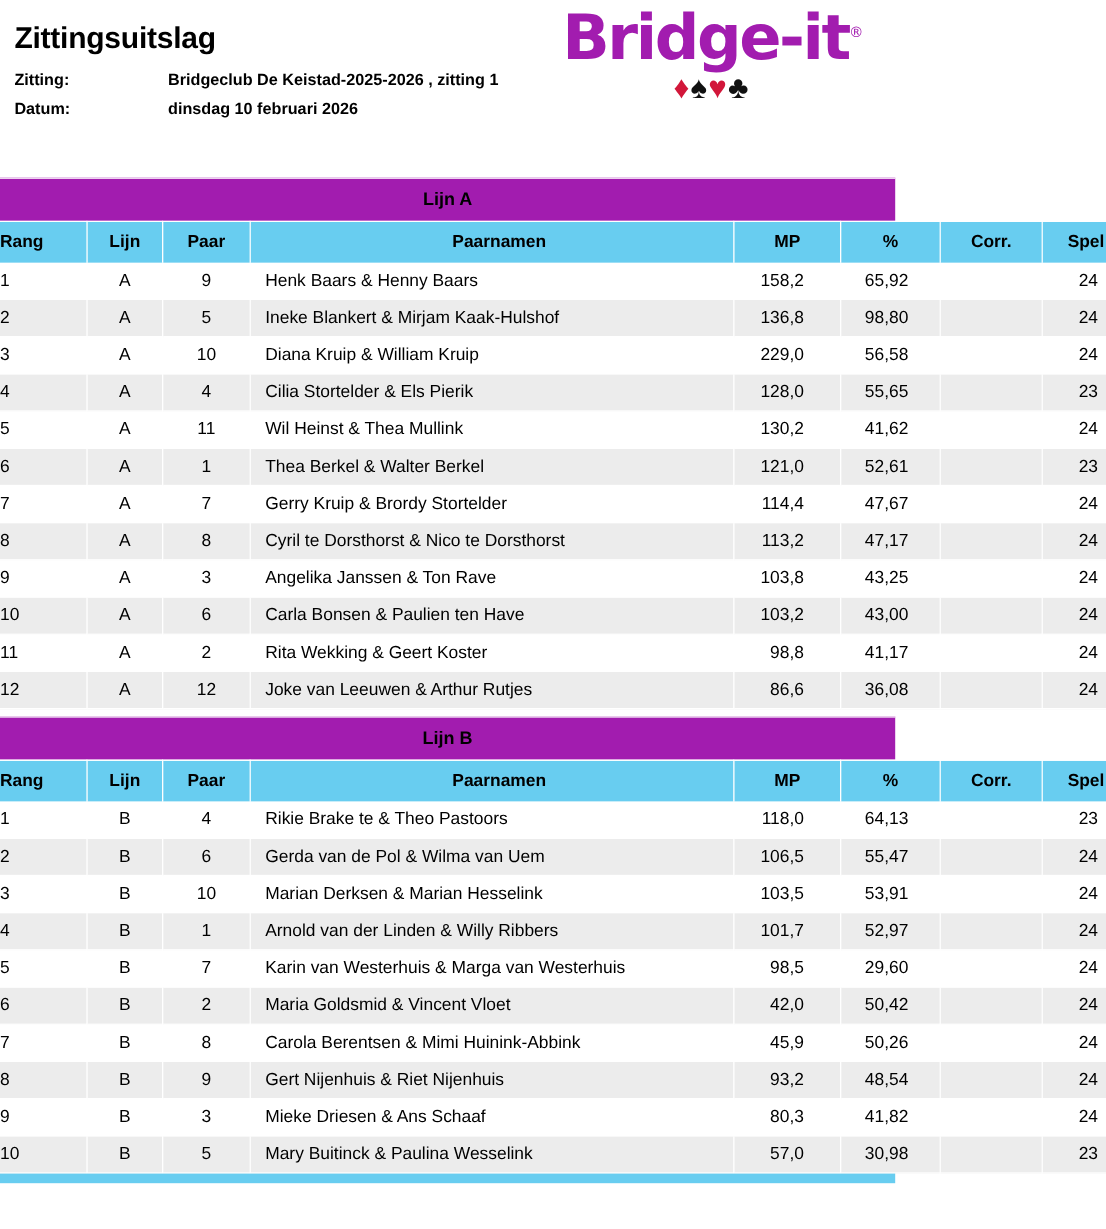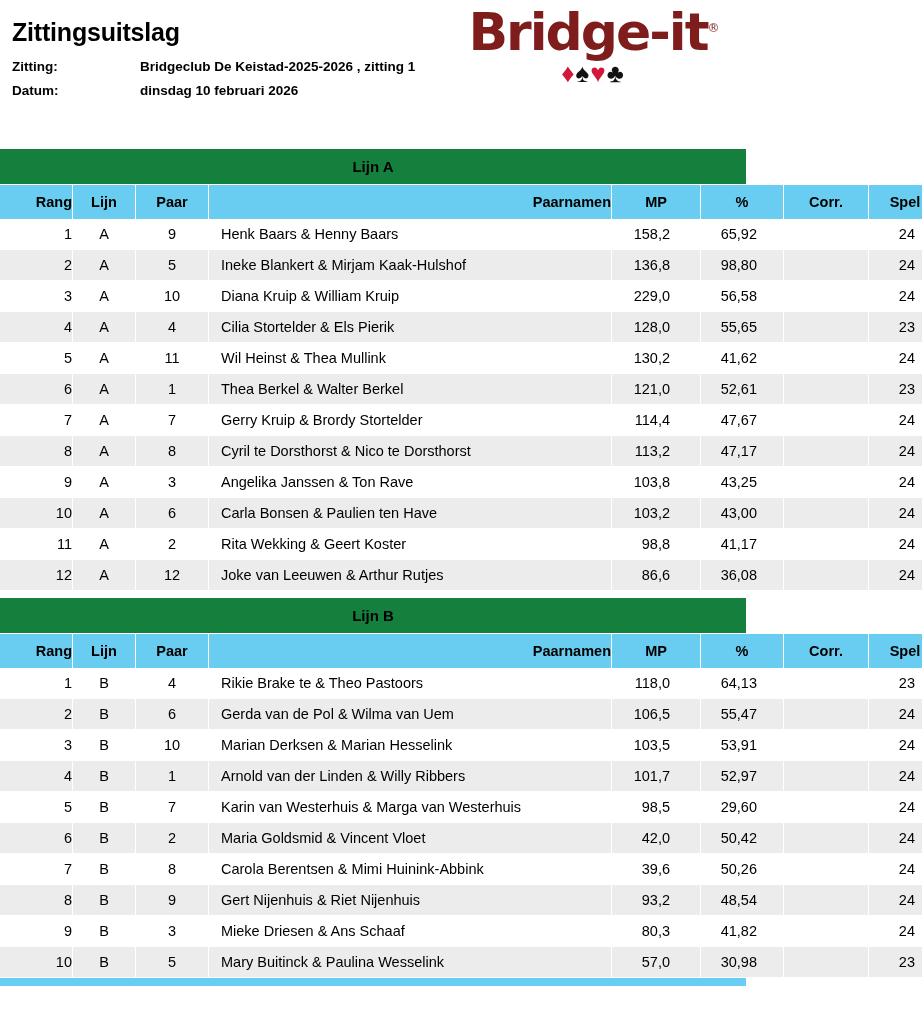--- a/index.html
+++ b/index.html
@@ -58,42 +58,42 @@
     right: 8px;
     width: 290px;
     text-align: center;
   }
   .logo-word {
     font-family: "DejaVu Sans", sans-serif;
     font-size: 52px;
     font-weight: bold;
     letter-spacing: -2px;
     line-height: 1;
-    color: #7f1d1d;
+    color: #a21caf;
   }
   .logo-reg {
     font-size: 12px;
     vertical-align: super;
     font-weight: normal;
   }
   .suits {
     margin-top: 2px;
     font-size: 26px;
     line-height: 1;
     letter-spacing: 1px;
   }
   .suit-red { color: #d2173a; }
   .suit-black { color: #111111; }
 
   
   .section {
     margin-top: 6px;
   }
   .band {
-    background: #15803d;
+    background: #a21caf;
     text-align: center;
     font-weight: bold;
     font-size: 15px;
     padding: 9px 0 9px 0;
     border-top: 1px solid #ffffff;
   }
   table {
     border-collapse: collapse;
     width: 922px;
     table-layout: fixed;
@@ -112,30 +112,30 @@
     border-bottom: 1px solid #ffffff;
   }
   tbody tr.alt td {
     background: #ececec;
   }
   tbody tr td {
     background: #ffffff;
   }
   tbody tr.alt td { background: #ececec; }
 
-  .c-rang  { width: 72px;  text-align: right; margin-left: 46px; }
+  .c-rang  { width: 72px;  text-align: left; margin-left: 46px; }
   .c-lijn  { width: 62px;  text-align: center; }
   .c-paar  { width: 72px;  text-align: center; }
   .c-namen { width: 390px; text-align: left; padding-left: 12px !important; }
   .c-mp    { width: 88px;  text-align: right; padding-right: 30px !important; }
   .c-pct   { width: 82px;  text-align: right; padding-right: 26px !important; }
   .c-corr  { width: 84px;  text-align: center; }
   .c-spel  { width: 72px;  text-align: right; padding-right: 26px !important; }
 
-  thead th.c-namen { text-align: right; padding-left: 12px; }
+  thead th.c-namen { text-align: center; padding-left: 12px; }
   thead th.c-mp { text-align: center; padding-right: 0 !important; }
   thead th.c-pct { text-align: center; padding-right: 0 !important; }
   thead th.c-spel { text-align: center; padding-right: 0 !important; }
 
   .footer-band {
     height: 8px;
     background: #68cdf0;
   }
 </style>
 </head>
@@ -379,21 +379,21 @@
             <td class="c-mp">42,0</td>
             <td class="c-pct">50,42</td>
             <td class="c-corr"></td>
             <td class="c-spel">24</td>
           </tr>
           <tr>
             <td class="c-rang">7</td>
             <td class="c-lijn">B</td>
             <td class="c-paar">8</td>
             <td class="c-namen">Carola Berentsen &amp; Mimi Huinink-Abbink</td>
-            <td class="c-mp">39,6</td>
+            <td class="c-mp">45,9</td>
             <td class="c-pct">50,26</td>
             <td class="c-corr"></td>
             <td class="c-spel">24</td>
           </tr>
           <tr class="alt">
             <td class="c-rang">8</td>
             <td class="c-lijn">B</td>
             <td class="c-paar">9</td>
             <td class="c-namen">Gert Nijenhuis &amp; Riet Nijenhuis</td>
             <td class="c-mp">93,2</td>

